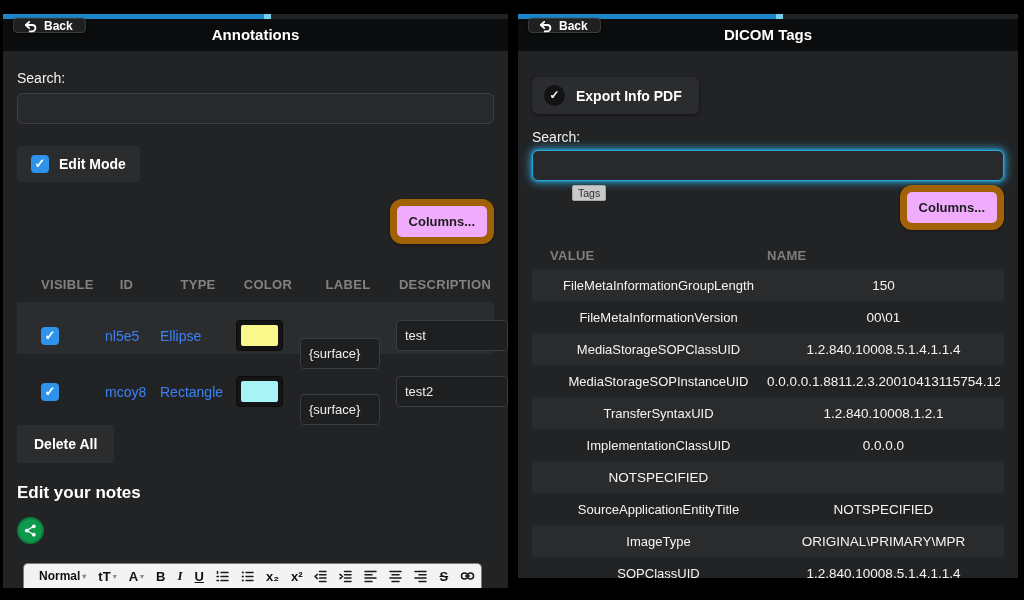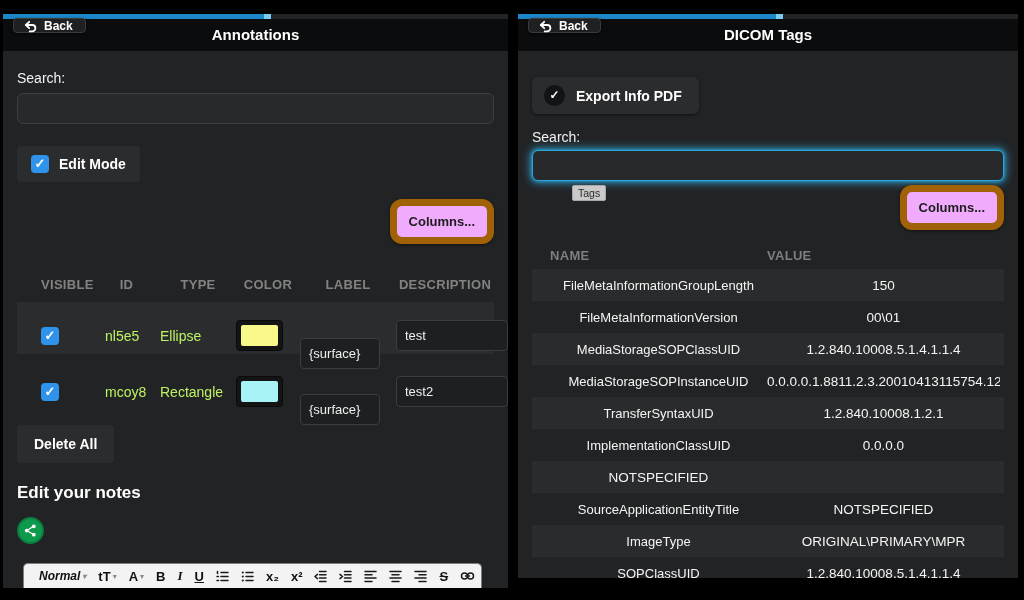--- a/index.html
+++ b/index.html
@@ -52,21 +52,21 @@
                    background:#2b2c2e; border-radius:4px; padding:9px 14px; }
   .edit-mode-box .label { color:#fff; font-size:14px; font-weight:bold; }
   .lp-columns-row { display:flex; justify-content:flex-end; margin-top:17px; }
 
   .ann-grid { display:grid; grid-template-columns:52px 67px 76px 64px 96px 1fr;
               align-items:center; padding:0 0 0 24px; }
   .ann-head { margin-top:26px; height:28px;text-align:center; }
   .ann-head span { color:#828282; font-size:13px; font-weight:bold; letter-spacing:.3px; }
   .ann-row { height:52px; margin-top:4px; }
   .ann-row.alt { background:#2b2c2e; }
-  .ann-row .cell-text { color:#bef264; font-size:14px; padding-left:12px; }
+  .ann-row .cell-text { color:#3b82f6; font-size:14px; padding-left:12px; }
   .ann-row .cell-text.first { padding-left:0; }
   .swatch-frame { width:47px; height:31px; background:#141414; border:1px solid #0a0a0a;
                   border-radius:4px; display:flex; align-items:center; justify-content:center;
                   cursor:pointer; }
   .swatch { width:37px; height:21px; border-radius:2px; }
   .mini-input { height:31px; background:#1e1f21; border:1px solid #3c3d3f; border-radius:4px;
                 color:#eee; font-size:13px; padding:0 8px; outline:none;
                 font-family:"Liberation Sans", sans-serif; }
   .mini-input.lbl { width:80px;margin-top:36px; }
   .mini-input.desc { width:112px; }
@@ -79,21 +79,21 @@
   .share-button { margin-top:14px; width:27px; height:27px; border-radius:50%;
                   background:#0e9a4d; border:2px solid #0c7c3f;
                   display:flex; align-items:center; justify-content:center; cursor:pointer; }
 
   .editor-toolbar { position:absolute; left:20px; bottom:0; width:459px; height:25px;
                   background:#f3f3f3; border:1px solid #7e7e7e; border-bottom:none;
                   border-radius:5px 5px 0 0; display:flex; align-items:center;
                   padding:0 9px; gap:0; overflow:hidden; }
   .tb-item { display:flex; align-items:center; color:#111; font-size:13px;
                   padding:0 6px; cursor:pointer; white-space:nowrap; }
-  .tb-item.fmt { width:66px; font-size:12px; font-weight:bold; justify-content:flex-start;font-style:italic; }
+  .tb-item.fmt { width:66px; font-size:12px; font-weight:bold; justify-content:flex-start; }
   .tb-caret { color:#8a8a8a; font-size:8px; margin-left:2px; }
   .g-bold { font-weight:bold; }
   .g-italic { font-style:italic; font-family:"Liberation Serif", serif; font-weight:bold; }
   .g-underline { text-decoration:underline; font-weight:bold; }
   .g-strike { text-decoration:line-through; font-weight:bold; }
   .g-plain { font-weight:bold; }
   .tb-item svg { display:block; }
 
   
   .rp-body { padding:0 14px; }
@@ -337,22 +337,22 @@
     <div class="field-label rp-search-label">Search:</div>
     <input class="text-input glow rp-search-input" type="text" value="" style="">
 
     <div class="rp-under-row">
       <span class="tooltip">Tags</span>
       <button class="columns-button">Columns...</button>
     </div>
 
     <div class="dicom-table">
       <div class="dicom-grid dicom-head">
+        <span>VALUE</span>
         <span>NAME</span>
-        <span>VALUE</span>
       </div>
       <div id="dicom-rows">
   <div class="dicom-grid dicom-row">
     <span class="nm">FileMetaInformationGroupLength</span>
     <span class="val">150</span>
   </div>
 
   <div class="dicom-grid dicom-row">
     <span class="nm">FileMetaInformationVersion</span>
     <span class="val">00\01</span>

